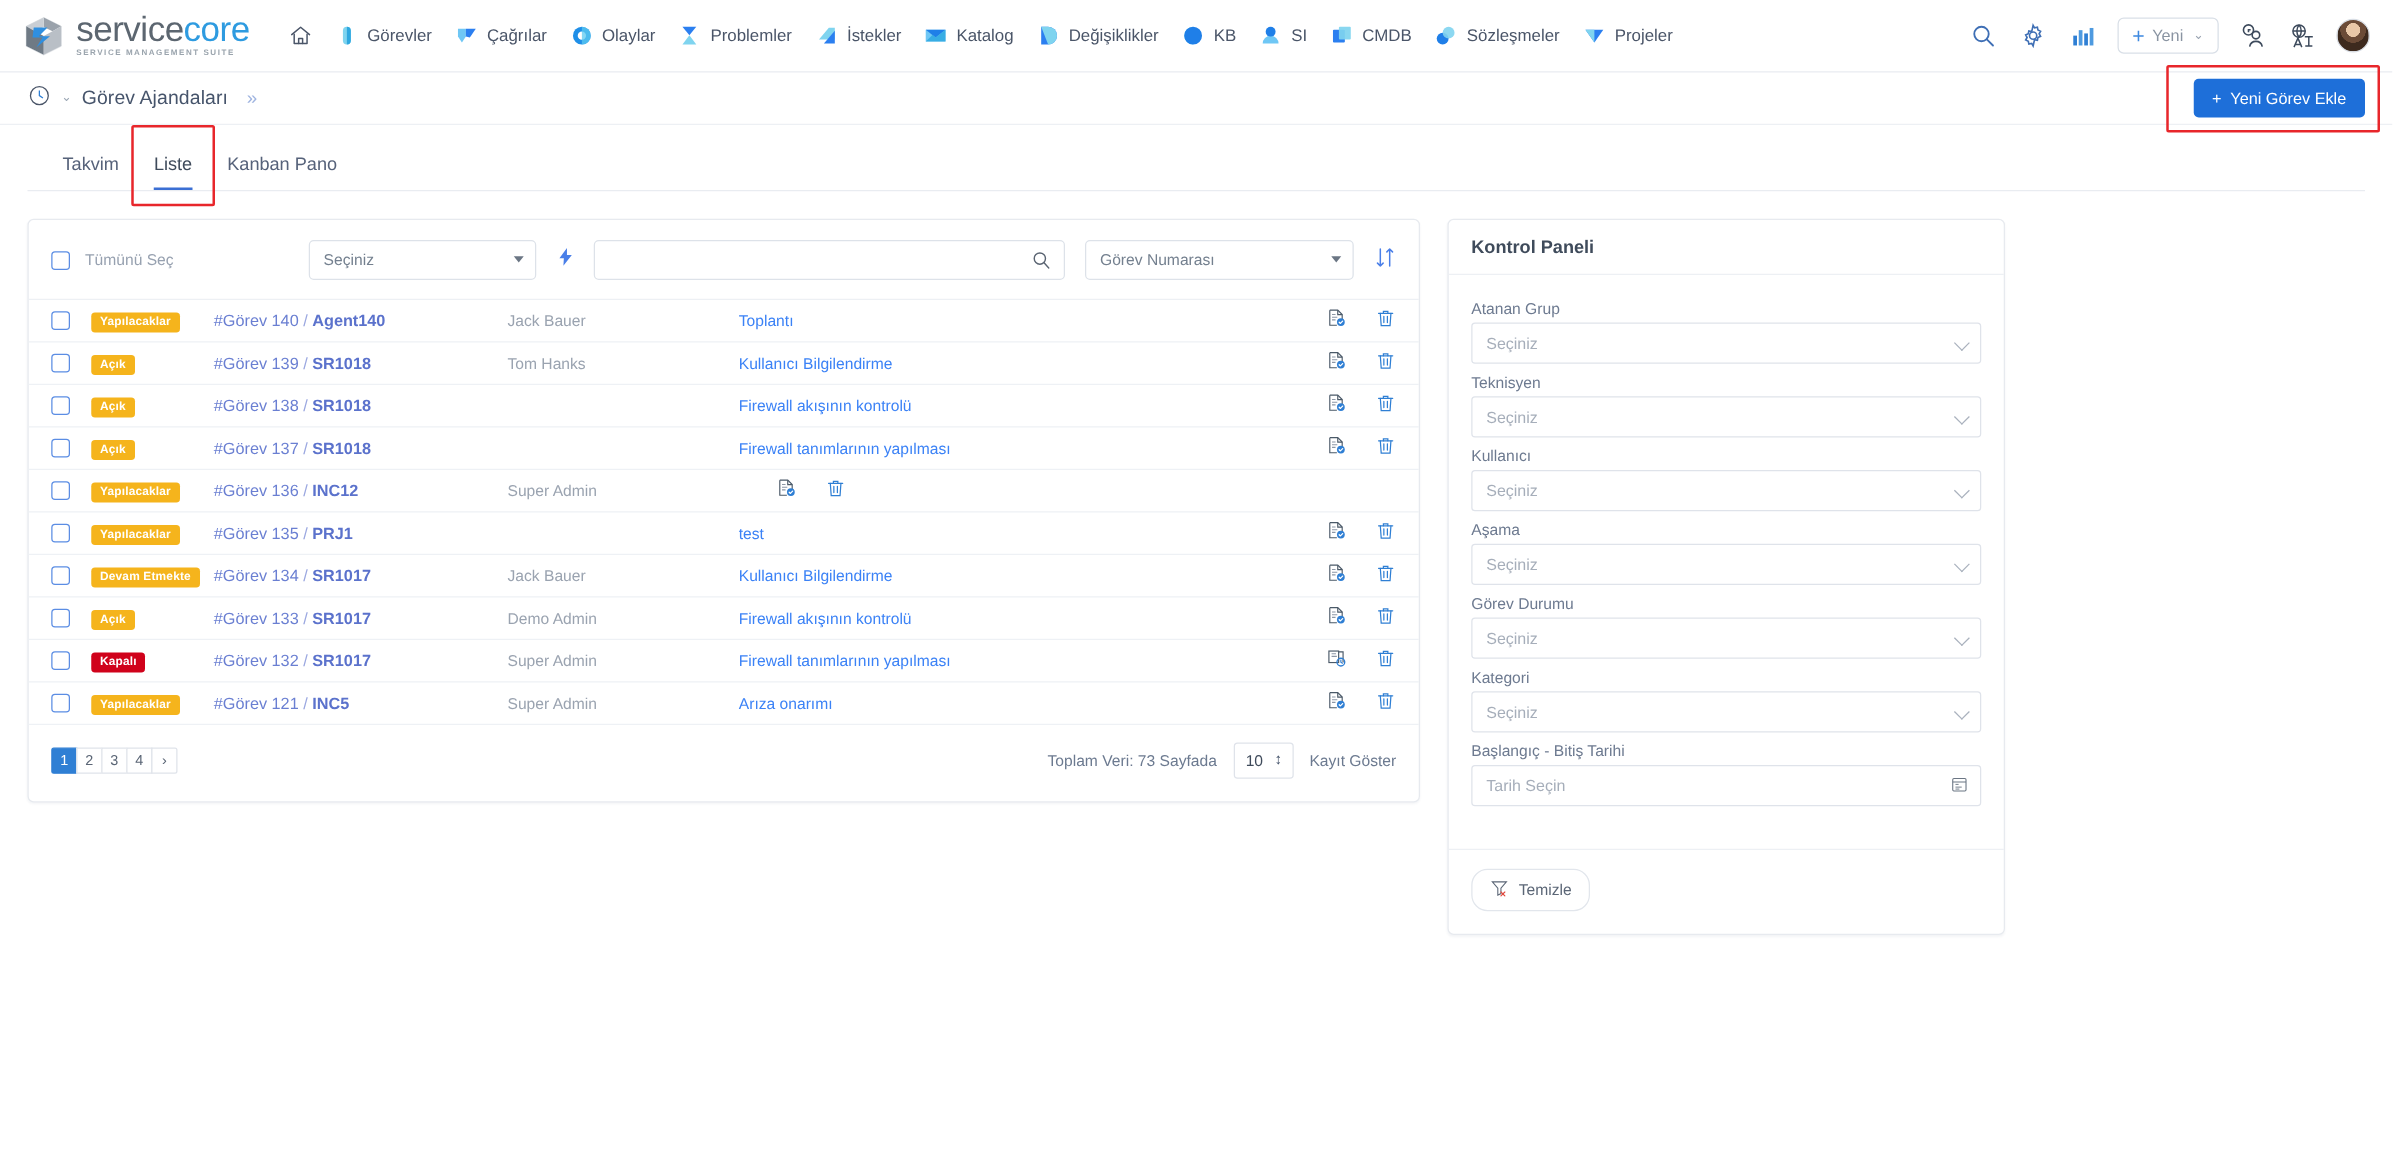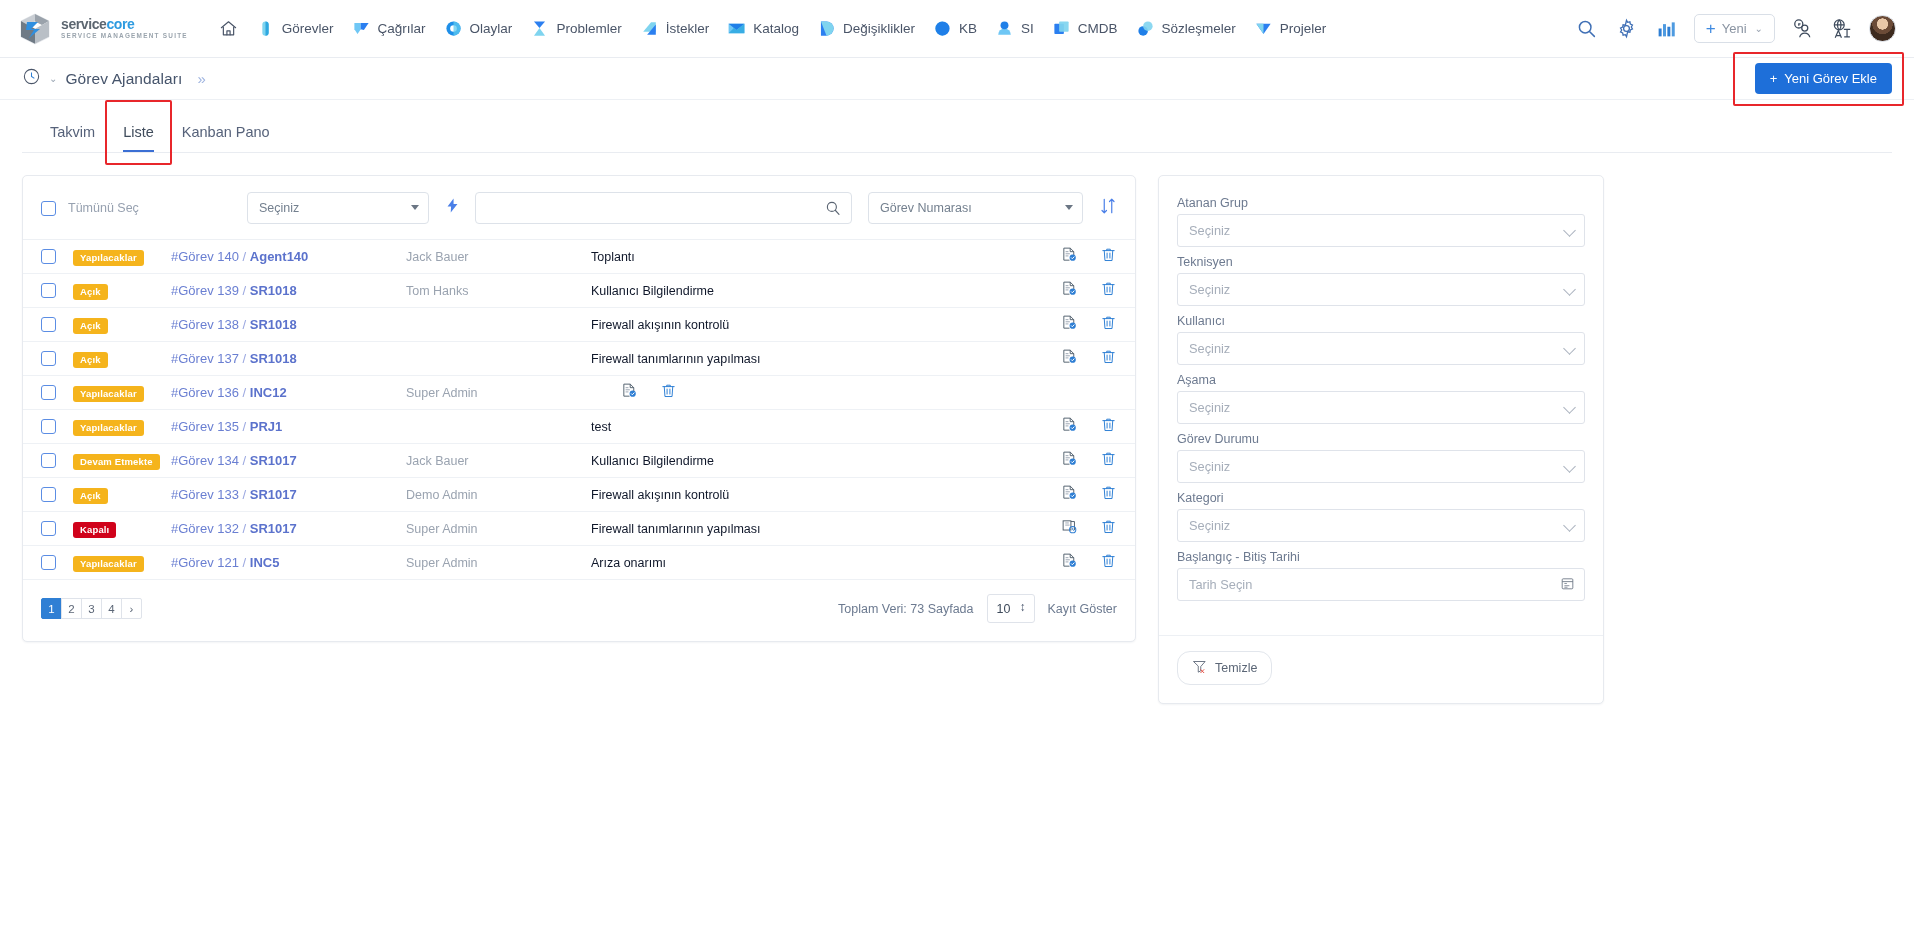--- a/index.html
+++ b/index.html
@@ -18,21 +18,21 @@
     height: 58px;
     display: flex; align-items: center;
     padding: 0 14px 0 18px;
     border-bottom: 1px solid #e9ecf1;
     background: #fff;
     position: relative;
   }
   .brand { display: flex; align-items: center; gap: 9px; margin-right: 22px; }
   .brand-mark { width: 34px; height: 34px; position: relative; flex: 0 0 auto; }
   .brand-text { line-height: 1; }
-  .brand-word { font-size: 14px; font-weight: 700; letter-spacing: -0.4px; }
+  .brand-word { font-size: 28px; font-weight: 400; letter-spacing: -0.4px; }
   .brand-word .svc { color: #5c6670; }
   .brand-word .core { color: #2e9be0; }
   .brand-sub {
     font-size: 6.4px; letter-spacing: 1.25px; color: #9aa4ad;
     margin-top: 2px; font-weight: 600;
   }
 
   .navitems { display: flex; align-items: flex-end; gap: 0px; flex: 1; }
   .navitem {
     display: flex; align-items: center; gap: 7px;
@@ -137,21 +137,21 @@
   .c-badge { width: 98px; flex: 0 0 auto; }
   .badge {
     display: inline-block; color: #fff; font-size: 9.5px; font-weight: 700;
     border-radius: 3px; padding: 3px 7px; line-height: 1.15; letter-spacing: 0.15px;
     white-space: nowrap;
   }
   .c-key { width: 235px; flex: 0 0 auto; font-size: 13px; color: #6a7fd2; cursor: pointer; }
   .c-key .sep { color: #9aa7e0; }
   .c-key .sub { font-weight: 700; color: #5b72cc; }
   .c-owner { width: 185px; flex: 0 0 auto; font-size: 12.5px; color: #9aa3b0; }
-  .c-desc { flex: 1; font-size: 12.5px; color: #0f172a; }
+  .c-desc { flex: 1; font-size: 12.5px; color: #3b82f6; }
   .c-act { width: 86px; flex: 0 0 auto; display: flex; align-items: center; justify-content: flex-end; gap: 22px; }
   .actico { cursor: pointer; display: block; }
 
   
   .pager { display: flex; align-items: center; padding: 14px 18px 18px 18px; }
   .pgroup { display: flex; }
   .pg {
     min-width: 21px; height: 21px; border: 1px solid #dfe3ea; margin-left: -1px;
     display: flex; align-items: center; justify-content: center;
     font-size: 11.5px; color: #5b6676; cursor: pointer; background: #fff;
@@ -756,20 +756,23 @@
             <select class="perpage">
               <option>10</option>
             </select>
           </span>
           <span class="showrec">Kayıt Göster</span>
         </div>
       </div>
     </div>
 
     <div class="card right-card">
+      <div class="rp-head">
+        <div class="rp-title">Kontrol Paneli</div>
+      </div>
       <div class="rp-body" id="cp-fields">
           <div class="fgroup">
             <label class="flabel">Atanan Grup</label>
             <div class="fselwrap"><select class="fsel"><option>Seçiniz</option></select><span class="chev"></span></div>
           </div>
           <div class="fgroup">
             <label class="flabel">Teknisyen</label>
             <div class="fselwrap"><select class="fsel"><option>Seçiniz</option></select><span class="chev"></span></div>
           </div>
           <div class="fgroup">

